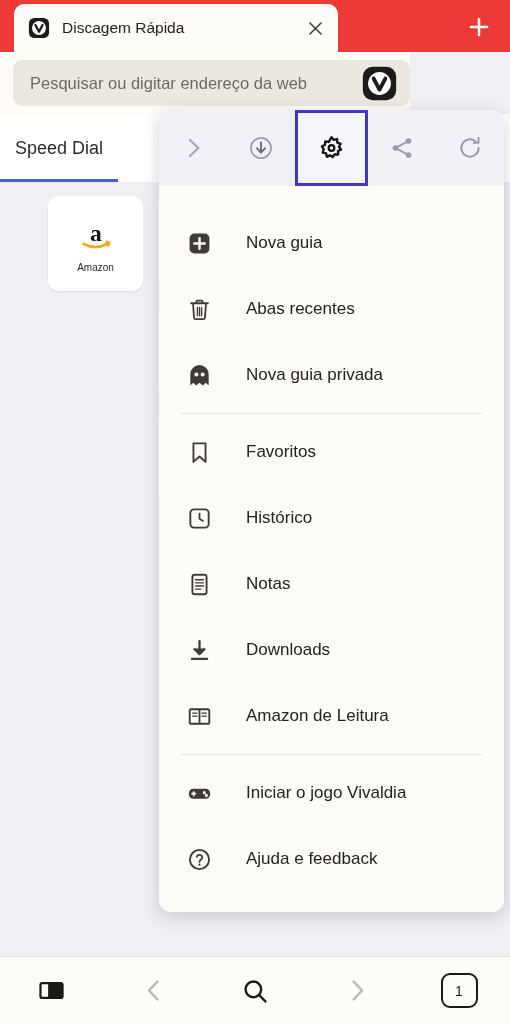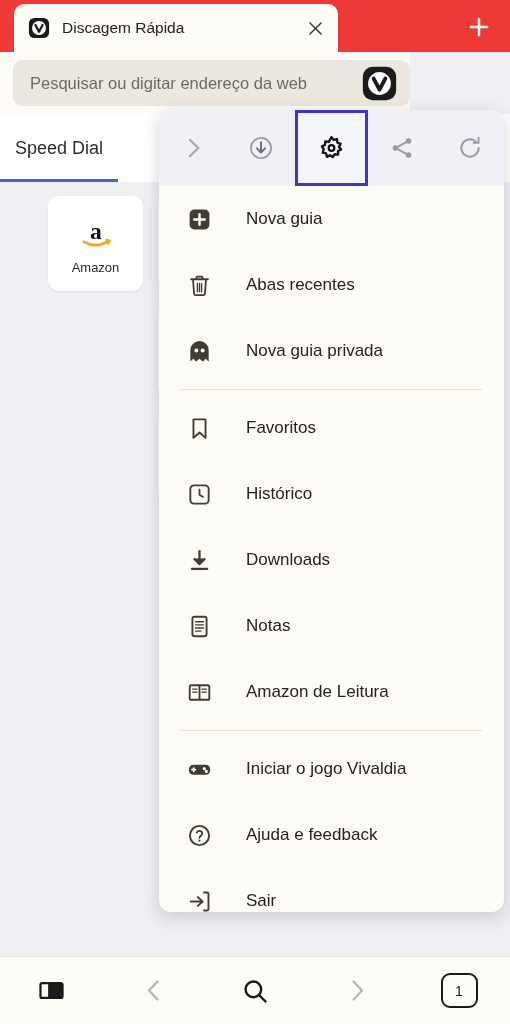--- a/index.html
+++ b/index.html
@@ -162,21 +162,21 @@
   }
   .sd-tile-icon {
     width: 44px;
     height: 44px;
     display: flex;
     align-items: center;
     justify-content: center;
     margin-bottom: 4px;
   }
   .sd-tile-label {
-    font-size: 13px;
+    font-size: 10px;
     color: #2B2B2F;
     max-width: 86px;
     white-space: nowrap;
     overflow: hidden;
     text-overflow: ellipsis;
     text-align: center;
   }
   
   .sd-col2 {
     position: absolute;
@@ -212,20 +212,22 @@
     align-items: center;
     justify-content: center;
     position: relative;
   }
   .mt-btn.highlighted {
     border: 3px solid #4037C8;
     box-sizing: border-box;
     background: #F4F6FA;
   }
   .menu-list {
+    padding-top: 8px;
+    margin-top: 16px;
   }
   .menu-item {
     height: 66px;
     display: flex;
     align-items: center;
     padding-left: 27px;
     box-sizing: border-box;
   }
   .mi-icon {
     width: 26px; height: 26px;
@@ -467,36 +469,36 @@
           <rect x="3.2" y="3.2" width="17.6" height="17.6" rx="3.6" fill="none" stroke="#3E3C34" stroke-width="1.8"></rect>
           <path d="M12 7.3 V12.3 L15.4 14.3" fill="none" stroke="#3E3C34" stroke-width="1.7" stroke-linecap="round" stroke-linejoin="round"></path>
         </svg>
       </span>
       <span class="mi-label">Histórico</span>
     </div>
 
     <div class="menu-item">
       <span class="mi-icon">
         <svg viewBox="0 0 24 24" width="25" height="25">
+          <rect x="5.2" y="2.6" width="13.6" height="18.8" rx="2.2" fill="none" stroke="#3E3C34" stroke-width="1.8"></rect>
+          <path d="M8.2 7.4 H15.8 M8.2 10.4 H15.8 M8.2 13.4 H15.8 M8.2 16.4 H13.4" stroke="#3E3C34" stroke-width="1.3" stroke-linecap="round"></path>
+        </svg>
+      </span>
+      <span class="mi-label">Notas</span>
+    </div>
+
+    <div class="menu-item">
+      <span class="mi-icon">
+        <svg viewBox="0 0 24 24" width="25" height="25">
           <path d="M12 3 V14.6" stroke="#3E3C34" stroke-width="2.2" stroke-linecap="round"></path>
           <path d="M6.6 10 L12 15.6 L17.4 10" fill="#3E3C34" stroke="#3E3C34" stroke-width="2" stroke-linejoin="round"></path>
           <path d="M4.6 20 H19.4" stroke="#3E3C34" stroke-width="2" stroke-linecap="round"></path>
         </svg>
       </span>
       <span class="mi-label">Downloads</span>
-    </div>
-
-    <div class="menu-item">
-      <span class="mi-icon">
-        <svg viewBox="0 0 24 24" width="25" height="25">
-          <rect x="5.2" y="2.6" width="13.6" height="18.8" rx="2.2" fill="none" stroke="#3E3C34" stroke-width="1.8"></rect>
-          <path d="M8.2 7.4 H15.8 M8.2 10.4 H15.8 M8.2 13.4 H15.8 M8.2 16.4 H13.4" stroke="#3E3C34" stroke-width="1.3" stroke-linecap="round"></path>
-        </svg>
-      </span>
-      <span class="mi-label">Notas</span>
     </div>
 
     <div class="menu-item">
       <span class="mi-icon">
         <svg viewBox="0 0 24 24" width="25" height="25">
           <rect x="2.6" y="5" width="18.8" height="14" rx="1.6" fill="none" stroke="#3E3C34" stroke-width="1.8"></rect>
           <path d="M12 5.6 V18.4" stroke="#3E3C34" stroke-width="1.8"></path>
           <path d="M5.4 8.8 H9.6 M5.4 11.6 H9.6 M14.4 8.8 H18.6 M14.4 11.6 H18.6" stroke="#3E3C34" stroke-width="1.2" stroke-linecap="round"></path>
         </svg>
       </span>

